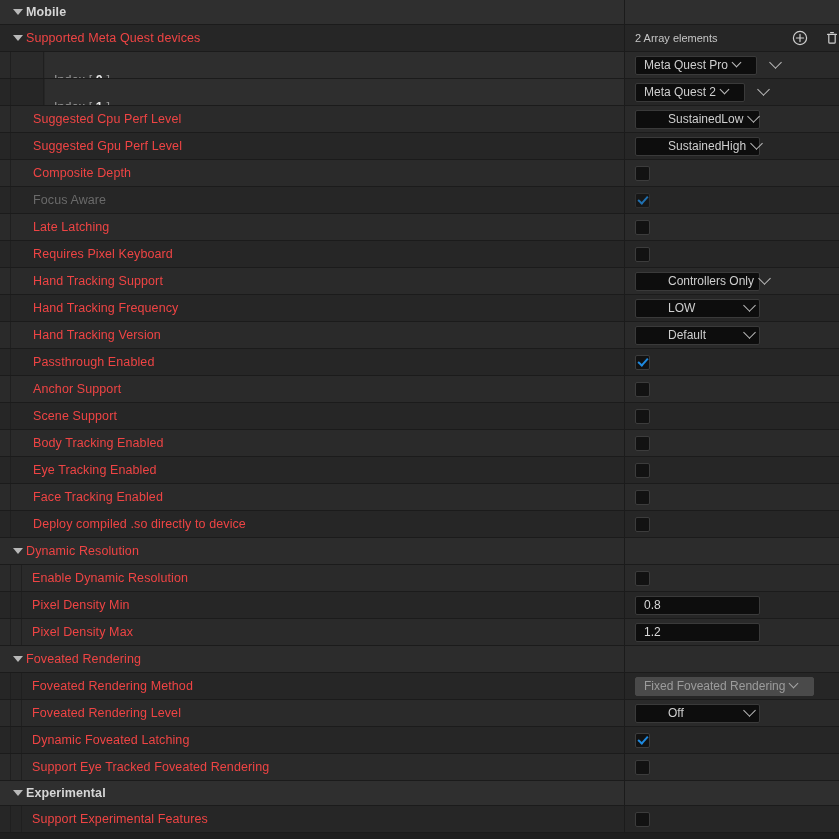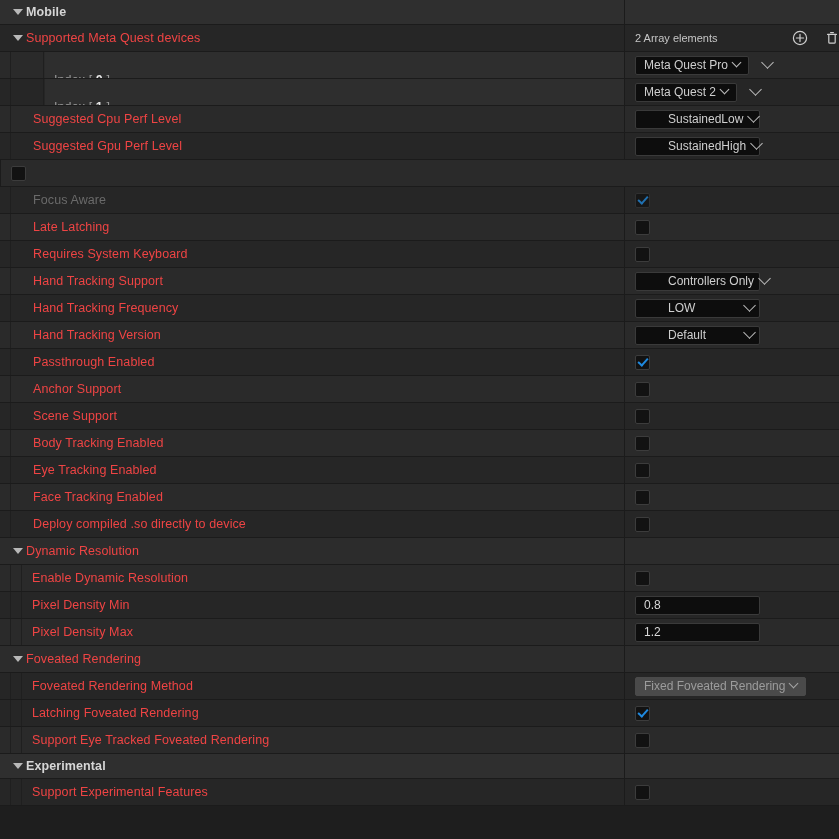--- a/index.html
+++ b/index.html
@@ -142,21 +142,21 @@
     display: inline-flex;
     align-items: center;
     justify-content: space-between;
     padding: 0 5px 0 8px;
     color: #cfcfcf;
     font-size: 12px;
     white-space: nowrap;
     flex: none;
   }
   .combo.w125 { width: 125px; padding-left: 32px; }
-  .combo.auto { width: auto; padding-right: 8px; }
+  .combo.auto { width: auto; padding-right: 16px; }
   .combo.disabled {
     background: #4a4a4a;
     border-color: #4a4a4a;
     color: #9c9c9c;
   }
   .chev {
     display: inline-block;
     width: 9px; height: 9px;
     border: solid #bdbdbd;
     border-width: 0 1.6px 1.6px 0;
@@ -303,20 +303,25 @@
           <span class="label">Suggested Gpu Perf Level</span>
         </div>
         <div class="vcell">
           <span class="combo w125">
             <span>SustainedHigh</span>
             <i class="chev"></i>
           </span>
         </div>
       </div>
       <div class="row alt">
+        <div class="lcell">
+          <div class="guide"></div>
+          <div class="pad22"></div>
+          <span class="label">Composite Depth</span>
+        </div>
         <div class="vcell">
           <span class="cbx"></span>
         </div>
       </div>
       <div class="row">
         <div class="lcell">
           <div class="guide"></div>
           <div class="pad22"></div>
           <span class="label dim">Focus Aware</span>
         </div>
@@ -331,21 +336,21 @@
           <span class="label">Late Latching</span>
         </div>
         <div class="vcell">
           <span class="cbx"></span>
         </div>
       </div>
       <div class="row">
         <div class="lcell">
           <div class="guide"></div>
           <div class="pad22"></div>
-          <span class="label">Requires System Keyboard</span>
+          <span class="label">Requires Pixel Keyboard</span>
         </div>
         <div class="vcell">
           <span class="cbx"></span>
         </div>
       </div>
       <div class="row alt">
         <div class="lcell">
           <div class="guide"></div>
           <div class="pad22"></div>
           <span class="label">Hand Tracking Support</span>
@@ -513,26 +518,40 @@
           <div class="pad10"></div>
           <span class="label">Foveated Rendering Method</span>
         </div>
         <div class="vcell">
           <span class="combo auto disabled">
             <span>Fixed Foveated Rendering</span>
             <i class="chev small dis"></i>
           </span>
         </div>
       </div>
-      <div class="row">
-        <div class="lcell">
-          <div class="guide"></div>
-          <div class="guide"></div>
-          <div class="pad10"></div>
-          <span class="label">Latching Foveated Rendering</span>
+      <div class="row alt">
+        <div class="lcell">
+          <div class="guide"></div>
+          <div class="guide"></div>
+          <div class="pad10"></div>
+          <span class="label">Foveated Rendering Level</span>
+        </div>
+        <div class="vcell">
+          <span class="combo w125">
+            <span>Off</span>
+            <i class="chev"></i>
+          </span>
+        </div>
+      </div>
+      <div class="row">
+        <div class="lcell">
+          <div class="guide"></div>
+          <div class="guide"></div>
+          <div class="pad10"></div>
+          <span class="label">Dynamic Foveated Latching</span>
         </div>
         <div class="vcell">
           <span class="cbx on"></span>
         </div>
       </div>
       <div class="row alt">
         <div class="lcell">
           <div class="guide"></div>
           <div class="guide"></div>
           <div class="pad10"></div>

